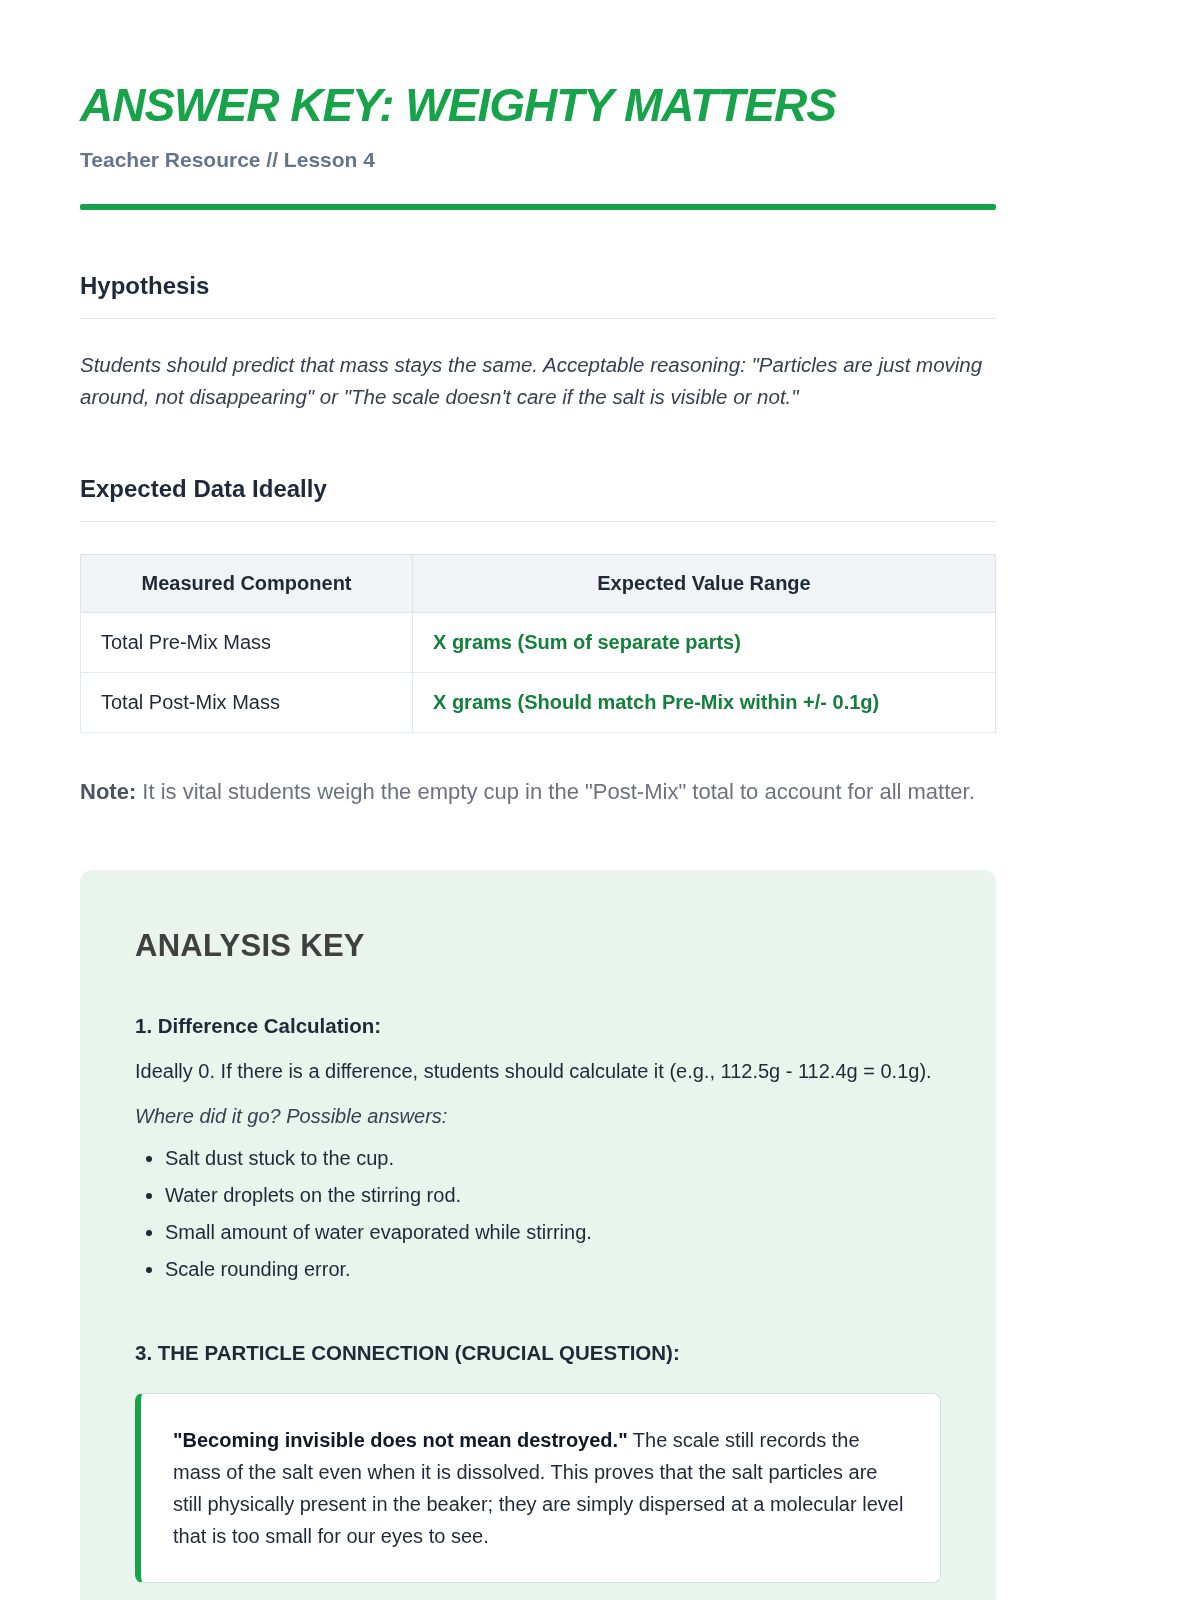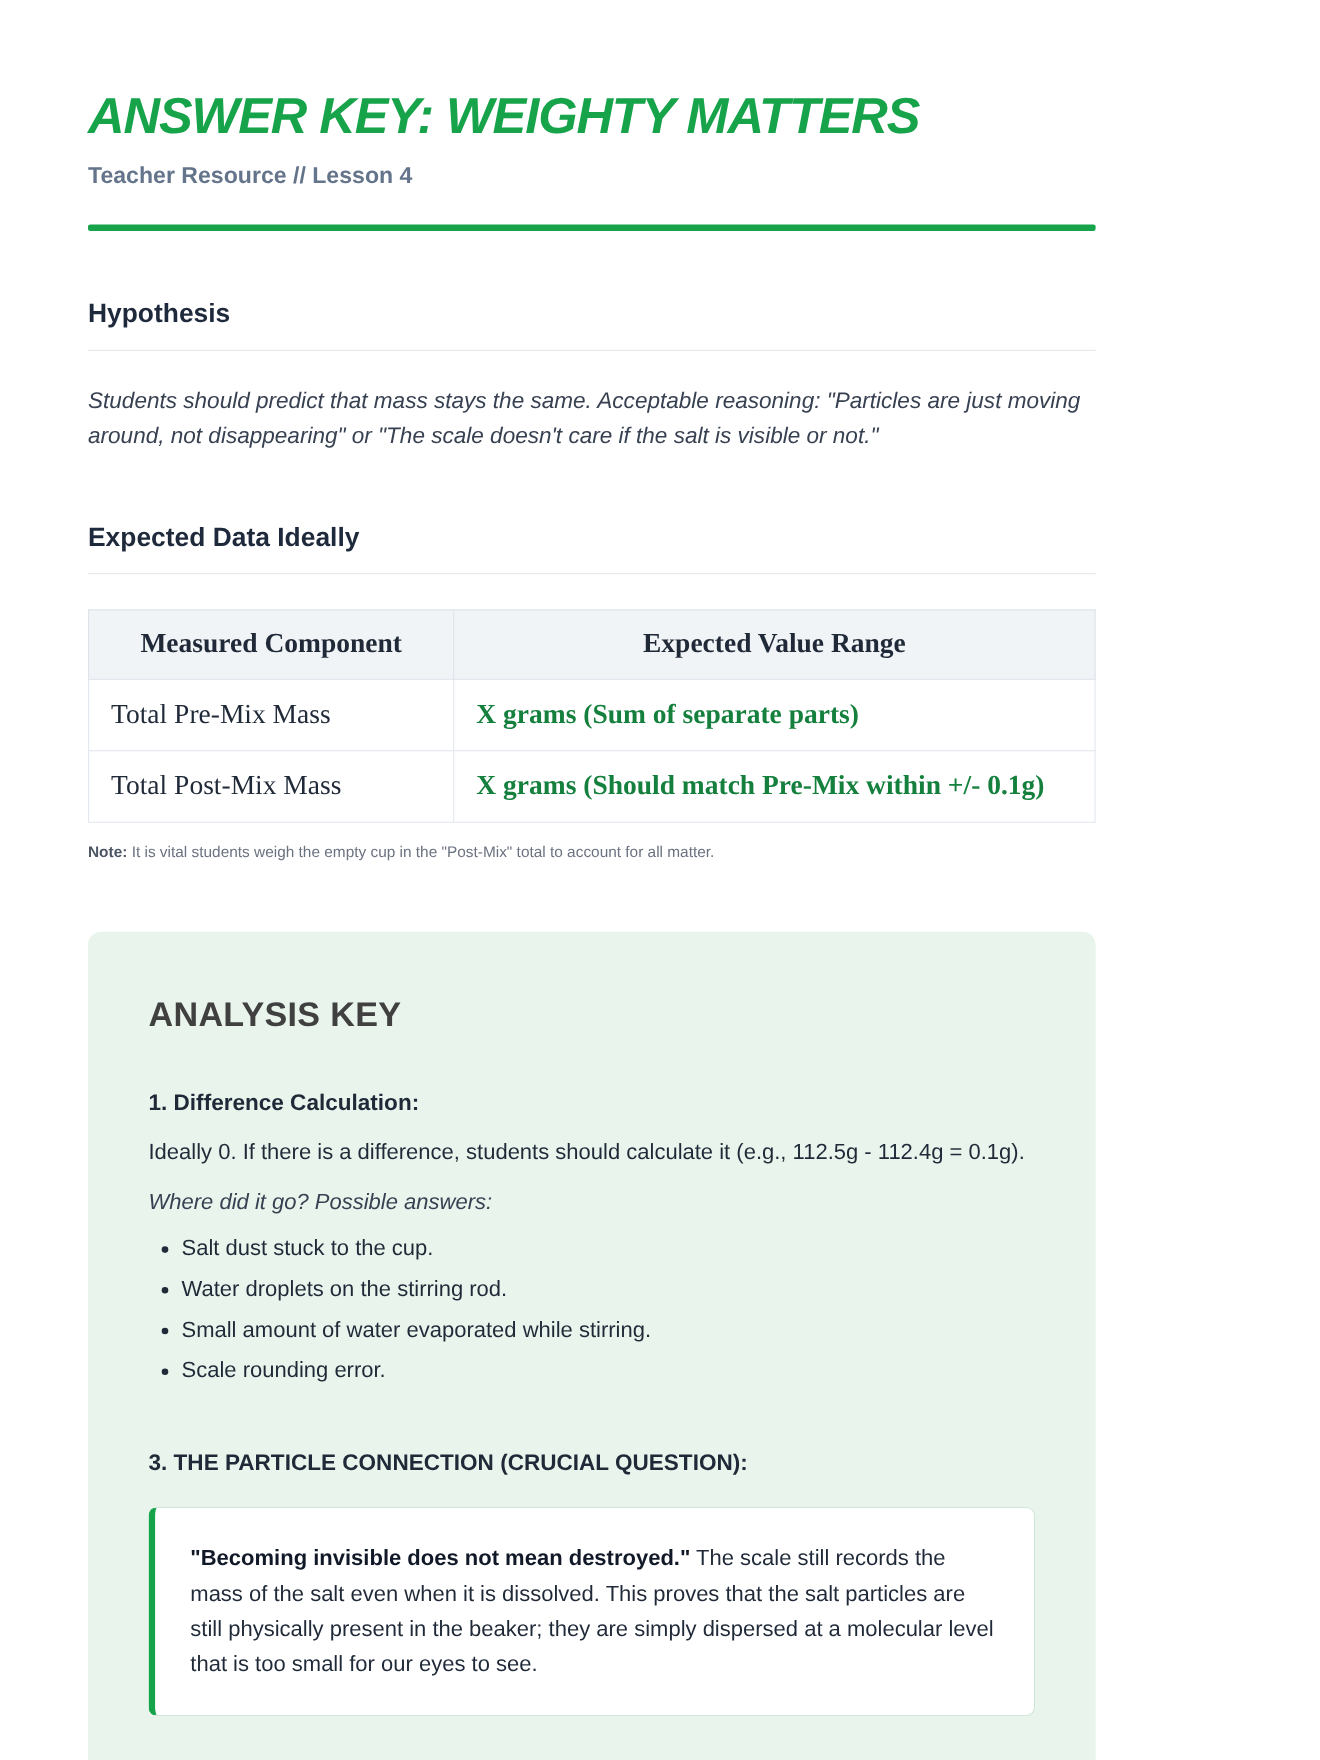--- a/index.html
+++ b/index.html
@@ -55,22 +55,21 @@
     line-height: 1.55;
     color: #374151;
   }
 
   
   table.trends {
     margin-top: 32px;
     width: 100%;
     border-collapse: collapse;
     border: 1px solid #dde3ea;
-    font-size: 25px;
-    font-family: Liberation Serif, serif;
+    font-size: 20px;
   }
   table.trends th {
     background: #f1f4f7;
     font-weight: 700;
     color: #1f2937;
     text-align: center;
     padding: 17px 20px;
     border: 1px solid #dde3ea;
   }
   table.trends td {
@@ -78,22 +77,22 @@
     border: 1px solid #e3e8ee;
     color: #1f2937;
   }
   table.trends td.value-green {
     color: #15803d;
     font-weight: 700;
   }
   col.c1 { width: 332px; }
 
   p.note {
-    margin-top: 16px;
-    font-size: 14px;
+    margin-top: 42px;
+    font-size: 22px;
     color: #6b7280;
     line-height: 1.5;
   }
   p.note strong { color: #4b5563; font-weight: 700; }
 
   
   .analysis-panel {
     margin-top: 62px;
     background: #e8f4ec;
     border-radius: 12px;

